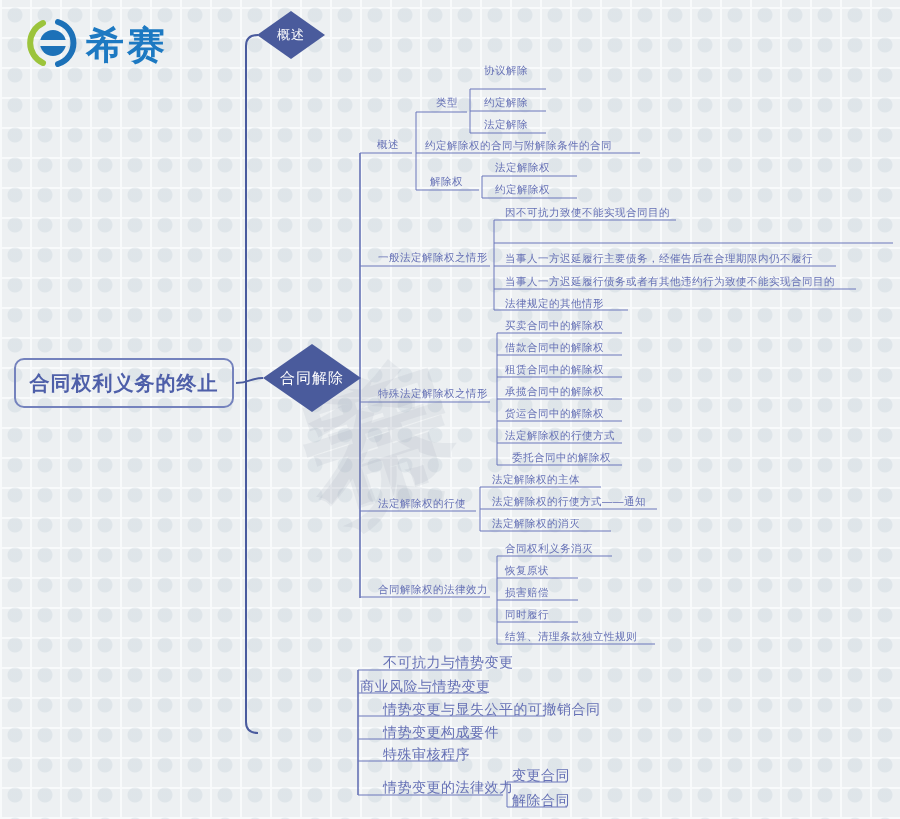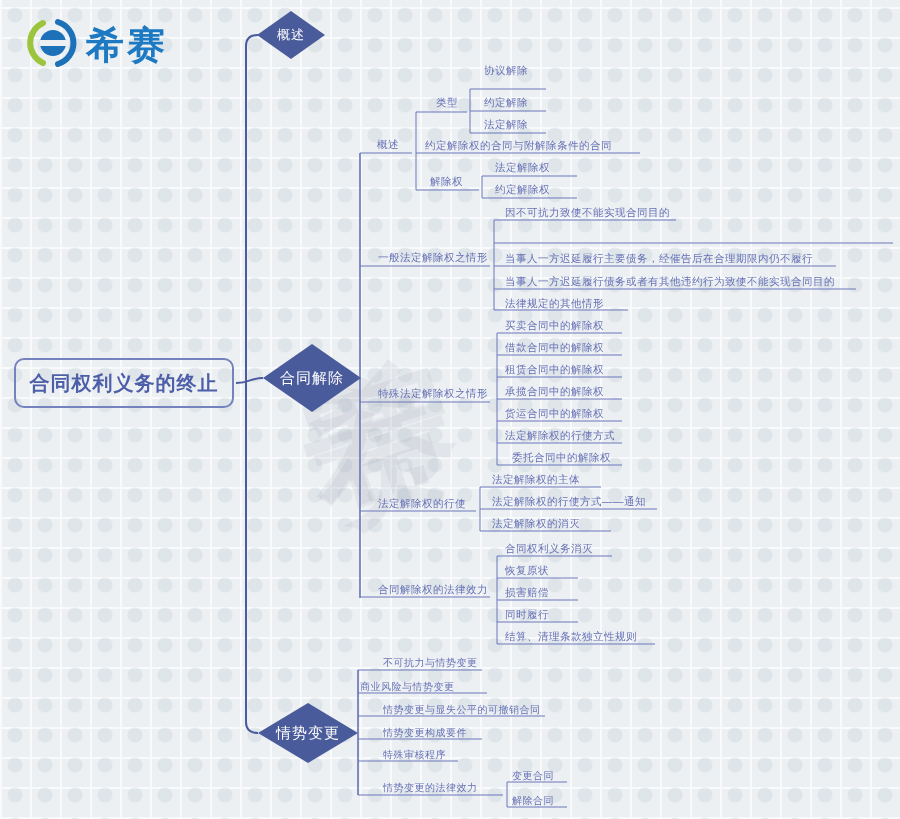--- a/index.html
+++ b/index.html
@@ -15,21 +15,21 @@
       repeating-linear-gradient(0deg, #f8fafb 0 2px, transparent 2px 30px),
       repeating-linear-gradient(90deg, #f8fafb 0 2px, transparent 2px 30px);
     background-size:30px 30px,30px 30px,auto,auto;
   }
   svg.lines{position:absolute;left:0;top:0;pointer-events:none;}
   .node{
     position:absolute;white-space:nowrap;
     color:#6570b5;font-size:10.5px;line-height:12px;
     letter-spacing:.5px;
   }
-  .node.big{font-size:10px;line-height:13px;}
+  .node.big{font-size:14px;line-height:13px;}
   .diamond{
     position:absolute;
     clip-path:polygon(50% 0,100% 50%,50% 100%,0 50%);
     background:#4a5b9c;color:#ffffff;
     display:flex;align-items:center;justify-content:center;
     letter-spacing:1px;
   }
   .root-node{
     position:absolute;left:14px;top:358px;width:220px;height:50px;
     border:2px solid #7482bd;border-radius:10px;
@@ -77,21 +77,20 @@
         <rect x="14" y="24" width="29" height="6" fill="#edf0f2"></rect>
       </svg>
     </span>
     <span class="brand-text">希赛</span>
   </div>
 
   <div class="root-node">合同权利义务的终止</div>
 
   <div class="diamond" style="left:257px;top:11px;width:68px;height:48px;font-size:13px;">概述</div>
   <div class="diamond" style="left:263px;top:344px;width:98px;height:68px;font-size:15px;">合同解除</div>
-  <div class="diamond" style="left:258px;top:703px;width:100px;height:60px;font-size:15px;">情势变更</div>
 
   <div class="node" style="left:377px;top:138px;">概述</div>
   <div class="node" style="left:436px;top:96px;">类型</div>
   <div class="node" style="left:484px;top:64px;">协议解除</div>
   <div class="node" style="left:484px;top:96px;">约定解除</div>
   <div class="node" style="left:484px;top:118px;">法定解除</div>
   <div class="node" style="left:425px;top:139px;">约定解除权的合同与附解除条件的合同</div>
   <div class="node" style="left:430px;top:175px;">解除权</div>
   <div class="node" style="left:495px;top:161px;">法定解除权</div>
   <div class="node" style="left:495px;top:183px;">约定解除权</div>

